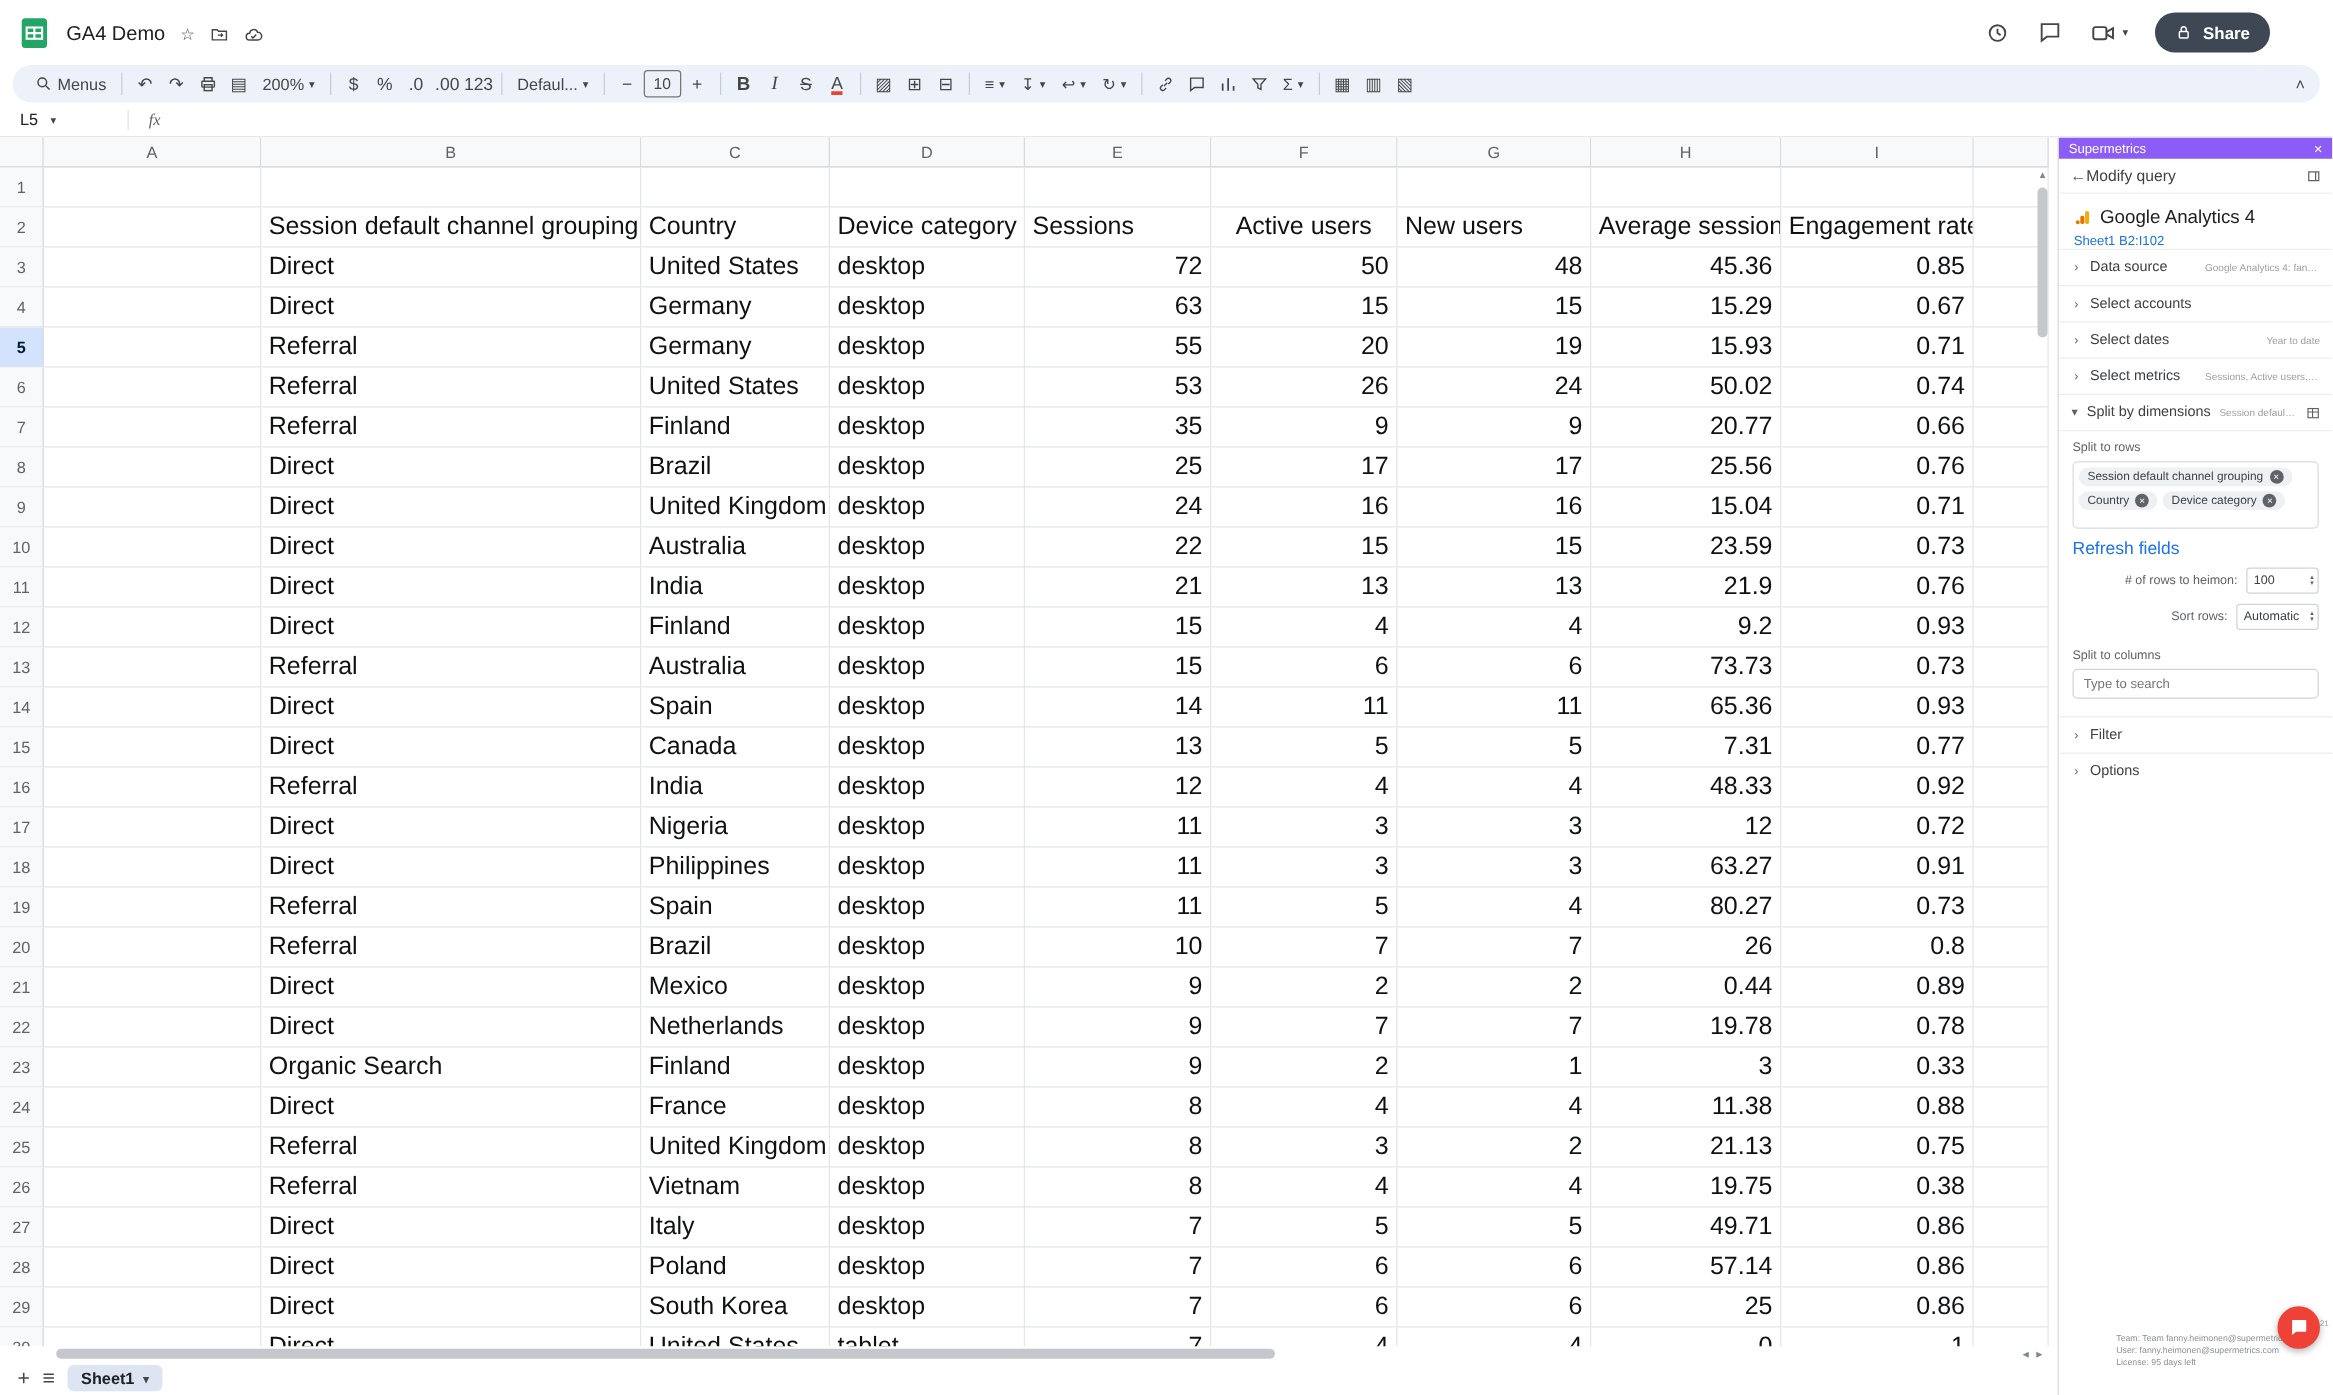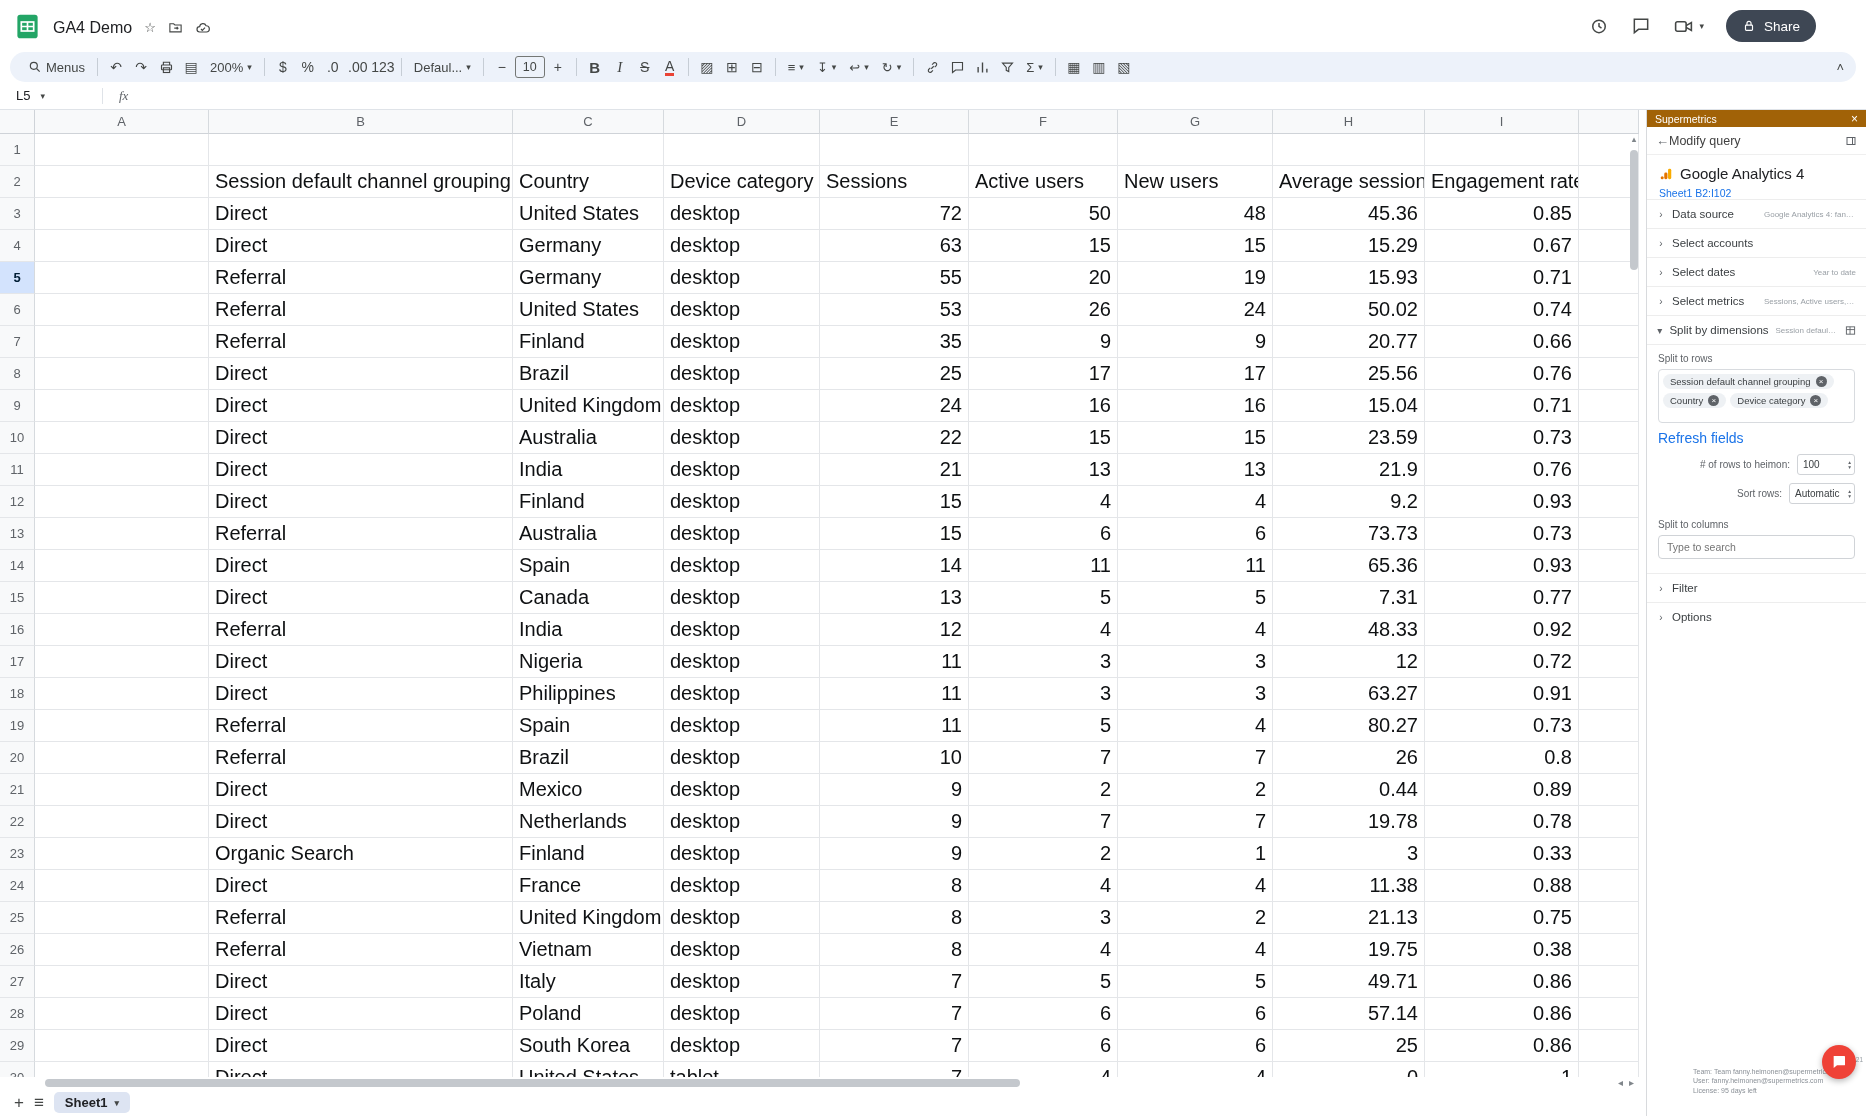--- a/index.html
+++ b/index.html
@@ -10,21 +10,21 @@
   .topbar{height:52px;display:flex;align-items:center;padding:0 14px;background:#fff;flex:0 0 auto;}
   .logo{margin-right:10px;display:flex;align-items:center;}
   .title-block{display:flex;flex-direction:column;}
   .title-row{display:flex;align-items:center;gap:12px;font-size:16px;color:#202124;margin-top:3px;padding-left:2px;}
   .doc-ic{color:#444746;font-size:13px;display:flex;align-items:center;}
   .menubar{display:flex;font-size:13.5px;color:#202124;margin-top:1px;}
   .menu-item{padding:2px 8px;border-radius:4px;cursor:default;}
   .top-actions{margin-left:auto;display:flex;align-items:center;gap:22px;padding-right:36px;}
   .top-ic{display:flex;align-items:center;color:#444746;}
   .share{display:flex;align-items:center;gap:8px;background:#3e4754;color:#fff;border:none;
-    height:32px;border-radius:16px;padding:0 16px;font-size:13.5px;font-weight:400;
+    height:32px;border-radius:16px;padding:0 16px;font-size:13.5px;font-weight:700;
     font-family:"Liberation Sans",sans-serif;}
 
   
   .toolbar{height:30px;margin:0 10px;background:#edf2fa;border-radius:20px;display:flex;
     align-items:center;padding:0 12px;gap:1px;font-size:13px;color:#444746;flex:0 0 auto;}
   .tbi{min-width:24px;height:24px;display:flex;align-items:center;justify-content:center;
     border-radius:4px;font-size:14px;color:#444746;}
   .tbt{display:flex;align-items:center;gap:4px;padding:0 6px;font-size:13px;}
   .caret{font-size:9px;color:#444746;}
   .sep{width:1px;height:18px;background:#c6cdd5;margin:0 5px;}
@@ -65,21 +65,21 @@
   .vs-up{font-size:9px;color:#80868b;text-align:center;display:block;}
   .vthumb{position:absolute;top:16px;left:2px;width:8px;height:120px;border-radius:4px;background:#c4c8cd;}
   .bottombar{height:27px;display:flex;align-items:center;gap:10px;padding-left:14px;background:#fff;flex:0 0 auto;}
   .bb-ic{color:#444746;font-size:17px;display:flex;align-items:center;}
   .tab{display:flex;align-items:center;gap:7px;background:#dde4f2;border-radius:5px;padding:0 11px;
     font-size:13px;font-weight:700;color:#202124;height:21px;}
 
   
   .sidebar{width:220px;border-left:1px solid #d8dadd;background:#fff;position:relative;
     font-size:12px;color:#3c4043;display:flex;flex-direction:column;overflow:hidden;box-sizing:border-box;}
-  .sm-titlebar{height:17px;background:#a16207;color:#fff;display:flex;align-items:center;
+  .sm-titlebar{height:17px;background:#8b5cf6;color:#fff;display:flex;align-items:center;
     padding:0 8px;font-size:10.5px;flex:0 0 auto;}
   .sm-close{margin-left:auto;font-size:12px;line-height:12px;}
   .sm-head{height:27px;display:flex;align-items:center;padding:0 9px;border-bottom:1px solid #efefef;flex:0 0 auto;}
   .back{font-size:13px;color:#5f6368;}
   .sm-title{flex:1;text-align:left;font-size:12.5px;font-weight:400;color:#404040;}
   .sm-connector{display:flex;align-items:center;gap:7px;padding:10px 12px 2px;font-size:15px;font-weight:500;color:#202124;}
   .sm-range{padding:3px 12px 0;font-size:10.5px;color:#1a73e8;}
   .sm-btns{display:flex;gap:9px;padding:9px 12px 11px;}
   .btn-exit{flex:0 0 86px;height:25px;background:#e7effd;color:#1a73e8;border:none;border-radius:4px;
     font-size:11.5px;font-weight:500;font-family:"Liberation Sans",sans-serif;}
@@ -311,21 +311,21 @@
             <div class="cell" style="width: 154px;"></div>
             <div class="cell" style="width: 60px;"></div>
           </div>
           <div class="grow">
             <div class="rowh">2</div>
             <div class="cell" style="width: 174px;"></div>
             <div class="cell" style="width: 304px;">Session default channel grouping</div>
             <div class="cell" style="width: 151px;">Country</div>
             <div class="cell" style="width: 156px;">Device category</div>
             <div class="cell" style="width: 149px;">Sessions</div>
-            <div class="cell" style="width: 149px;">Active users</div>
+            <div class="cell" style="width: 149px; text-align: center;">Active users</div>
             <div class="cell" style="width: 155px;">New users</div>
             <div class="cell" style="width: 152px;">Average session</div>
             <div class="cell" style="width: 154px;">Engagement rate</div>
             <div class="cell" style="width: 60px;"></div>
           </div>
           <div class="grow">
             <div class="rowh">3</div>
             <div class="cell" style="width: 174px;"></div>
             <div class="cell" style="width: 304px;">Direct</div>
             <div class="cell" style="width: 151px;">United States</div>

